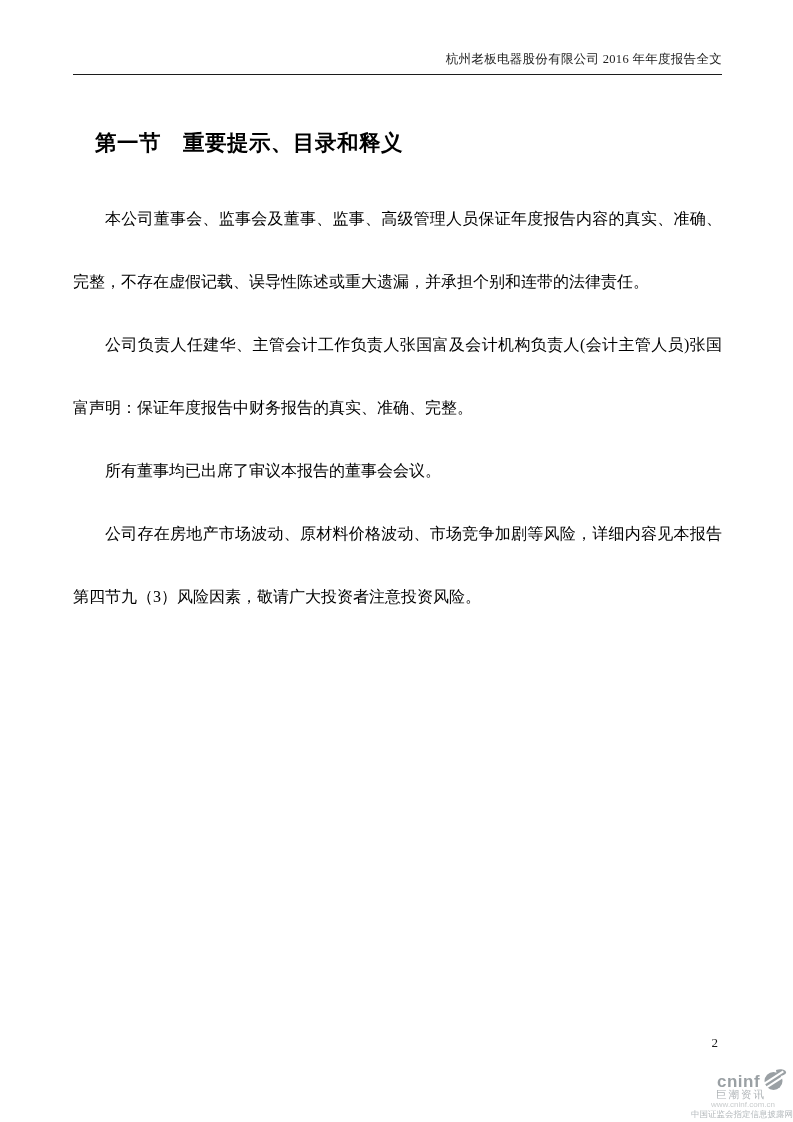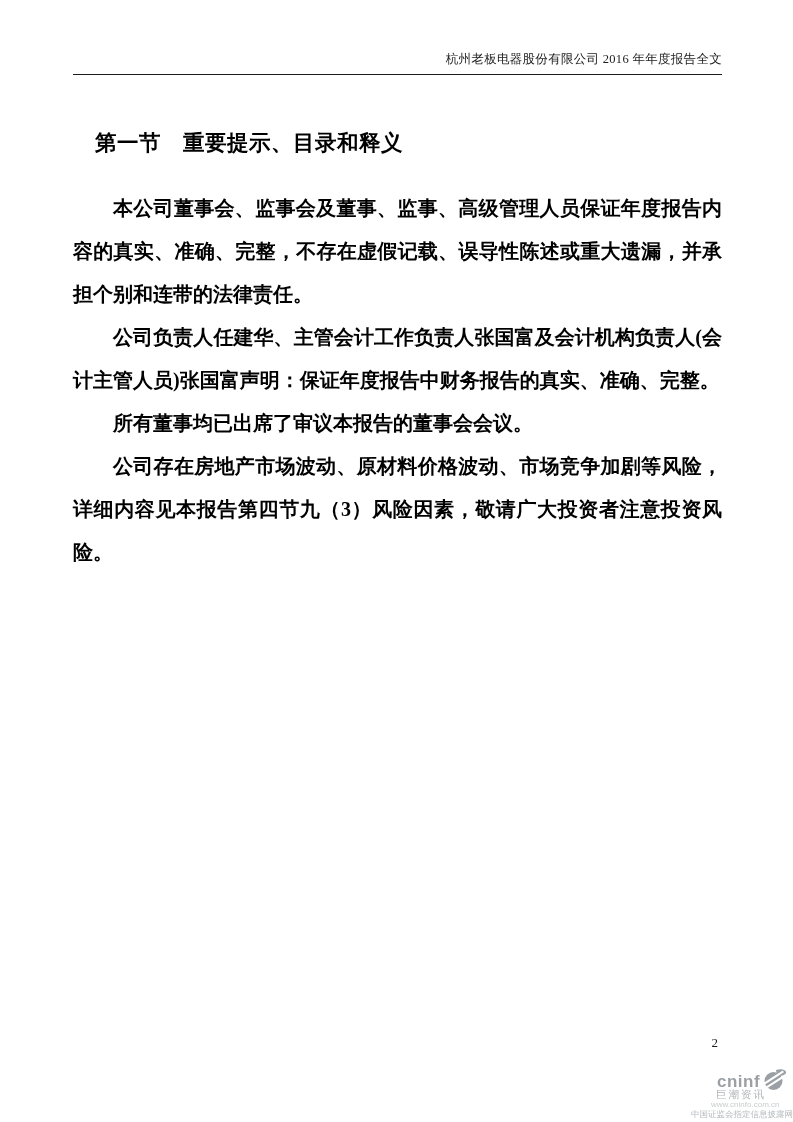--- a/index.html
+++ b/index.html
@@ -43,23 +43,23 @@
     font-size: 21.5px;
     font-weight: bold;
     line-height: 36px;
     letter-spacing: 0.5px;
   }
   .bodytext {
     position: absolute;
     left: 73px;
     top: 187px;
     width: 649px;
-    font-size: 20px;
-    font-weight: bold;
-    line-height: 43px;
+    font-size: 16px;
+    font-weight: normal;
+    line-height: 63px;
     text-align: justify;
   }
   .bodytext p {
     margin: 0;
     text-indent: 2em;
   }
   .pagenum {
     position: absolute;
     left: 73px;
     top: 1035px;
@@ -142,17 +142,17 @@
     <span class="wm-brand">cninf</span>
     <span class="wm-logo">
       <svg width="24" height="22" viewBox="0 0 24 22" xmlns="http://www.w3.org/2000/svg">
         <circle cx="10.5" cy="12" r="9" fill="#9aa0a4"></circle>
         <path d="M13 1 C 18 -1 24 1 23 4 C 22.3 6.2 18 7.5 14.5 6.8 L 13.5 4 Z" fill="#9aa0a4"></path>
         <rect x="-3" y="8.2" width="27" height="2.1" fill="#ffffff" transform="rotate(-33 10.5 12)"></rect>
         <rect x="-3" y="12.6" width="27" height="2.1" fill="#ffffff" transform="rotate(-33 10.5 12)"></rect>
       </svg>
     </span>
     <div class="wm-cn">巨潮资讯</div>
-    <div class="wm-url">www.cninfo.com.cn</div>
+    <div class="wm-url">www.cninf.com.cn</div>
     <div class="wm-tagline">中国证监会指定信息披露网站</div>
   </div>
 
 </div>
 
 </body></html>

